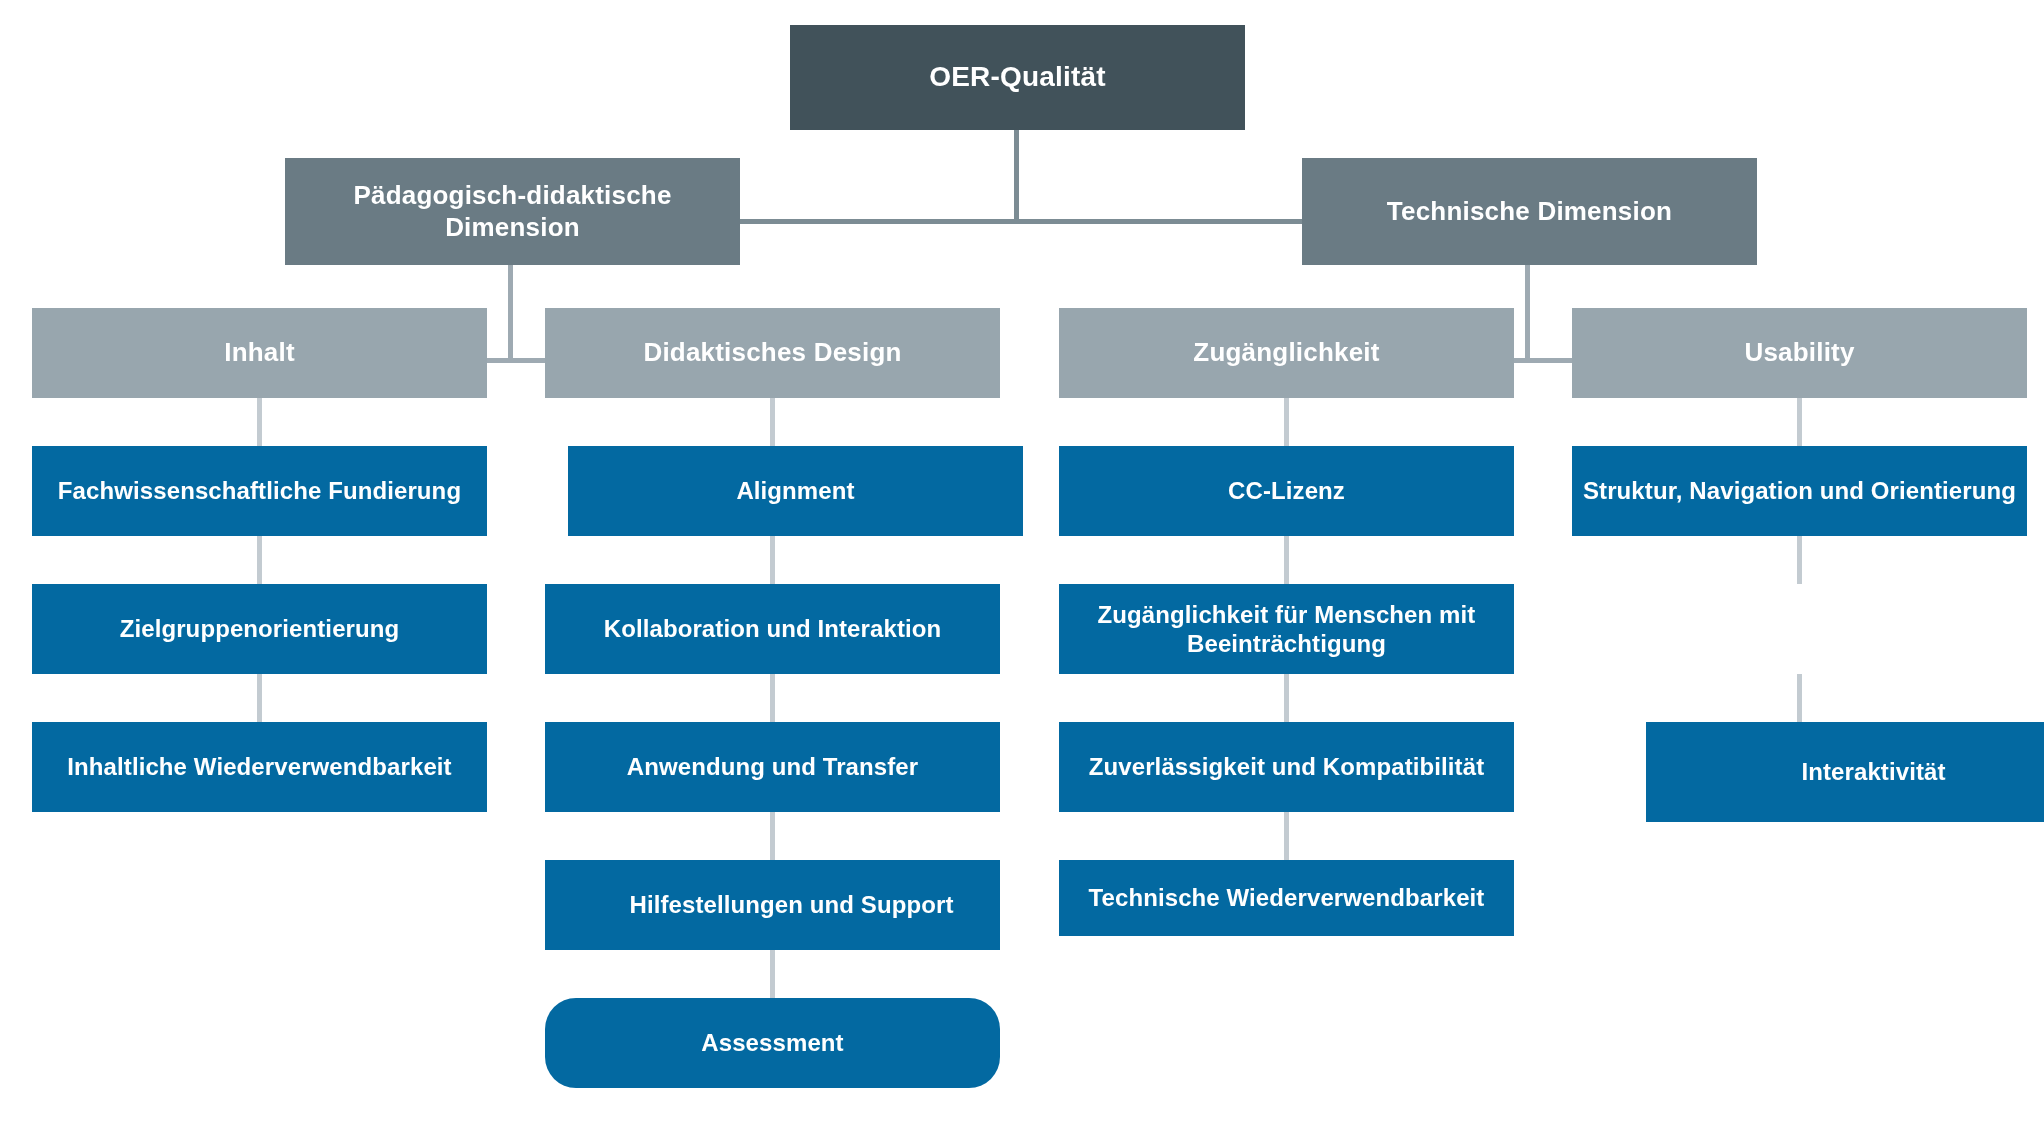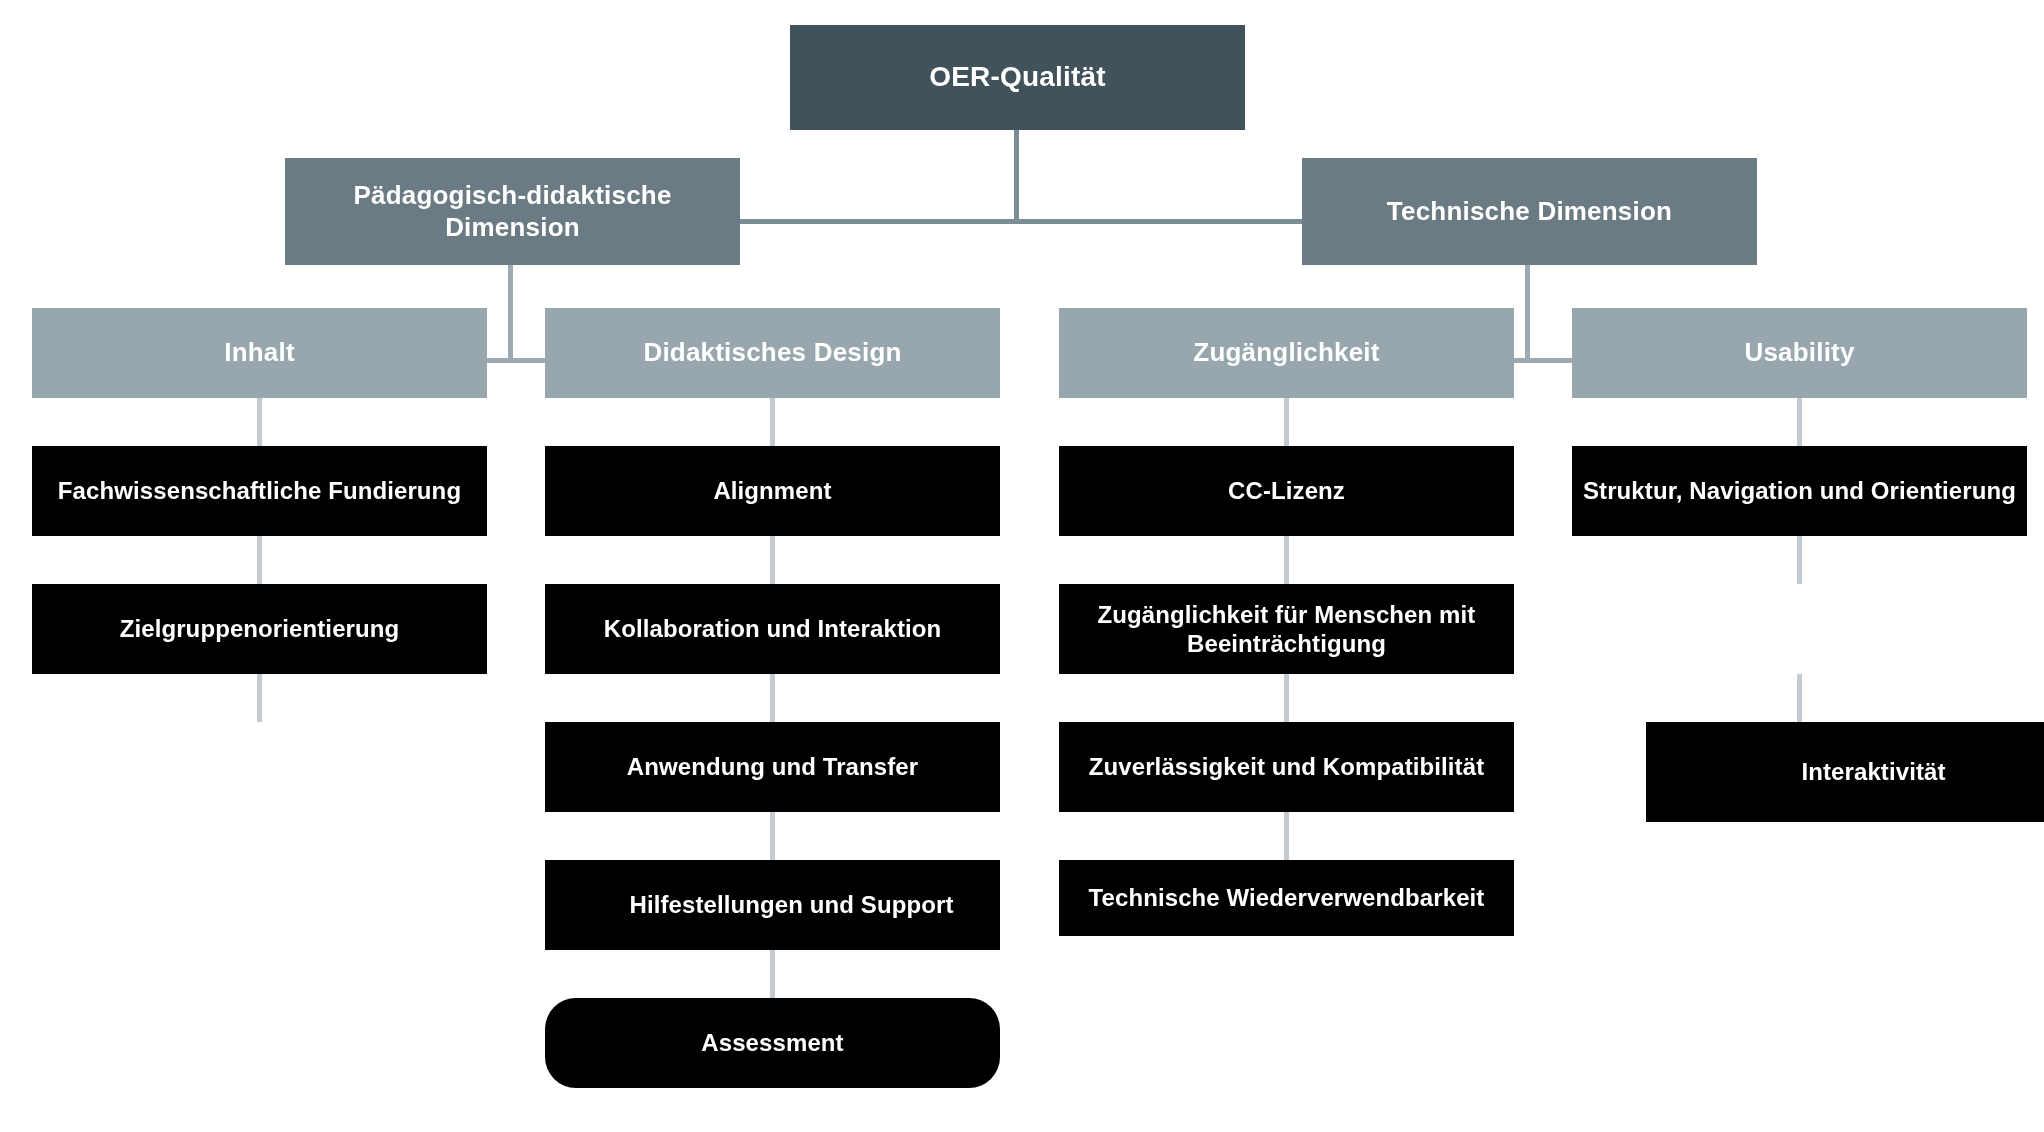--- a/index.html
+++ b/index.html
@@ -26,21 +26,21 @@
     text-align:center;
     color:#ffffff;
     font-weight:bold;
     line-height:1.22;
     box-sizing:border-box;
     padding:4px 10px;
   }
   .lvl1{background:#41525A;font-size:28px;letter-spacing:.2px;text-align:right;}
   .lvl2{background:#6A7B84;font-size:26px;letter-spacing:.2px;}
   .lvl3{background:#98A6AE;font-size:26px;letter-spacing:.2px;}
-  .lvl4{background:#000000;font-size:24px;letter-spacing:.1px;}
+  .lvl4{background:#0369a1;font-size:24px;letter-spacing:.1px;}
 </style>
 </head>
 <body>
 
 <div id="stage">
 
   <div class="line dark" style="left:1014px;top:130px;width:5px;height:92px;"></div>
 
   <div class="line dark" style="left:740px;top:219px;width:562px;height:5px;"></div>
 
@@ -76,22 +76,23 @@
   <div class="node lvl2" style="left:285px;top:158px;width:455px;height:107px;">Pädagogisch-didaktische Dimension</div>
   <div class="node lvl2" style="left:1302px;top:158px;width:455px;height:107px;">Technische Dimension</div>
 
   <div class="node lvl3" style="left:32px;top:308px;width:455px;height:90px;">Inhalt</div>
   <div class="node lvl3" style="left:545px;top:308px;width:455px;height:90px;">Didaktisches Design</div>
   <div class="node lvl3" style="left:1059px;top:308px;width:455px;height:90px;">Zugänglichkeit</div>
   <div class="node lvl3" style="left:1572px;top:308px;width:455px;height:90px;">Usability</div>
 
   <div class="node lvl4" style="left:32px;top:446px;width:455px;height:90px;">Fachwissenschaftliche Fundierung</div>
   <div class="node lvl4" style="left:32px;top:584px;width:455px;height:90px;">Zielgruppenorientierung</div>
+  <div class="node lvl4" style="left:32px;top:722px;width:455px;height:90px;">Inhaltliche Wiederverwendbarkeit</div>
 
-  <div class="node lvl4" style="left:545px;top:446px;width:455px;height:90px;">Alignment</div>
+  <div class="node lvl4" style="left:568px;top:446px;width:455px;height:90px;">Alignment</div>
   <div class="node lvl4" style="left:545px;top:584px;width:455px;height:90px;">Kollaboration und Interaktion</div>
   <div class="node lvl4" style="left:545px;top:722px;width:455px;height:90px;">Anwendung und Transfer</div>
   <div class="node lvl4" style="left:545px;top:860px;width:455px;height:90px;padding-left:48px;">Hilfestellungen und Support</div>
   <div class="node lvl4" style="left:545px;top:998px;width:455px;height:90px;border-radius:31px;">Assessment</div>
 
   <div class="node lvl4" style="left:1059px;top:446px;width:455px;height:90px;">CC-Lizenz</div>
   <div class="node lvl4" style="left:1059px;top:584px;width:455px;height:90px;">Zugänglichkeit für Menschen mit Beeinträchtigung</div>
   <div class="node lvl4" style="left:1059px;top:722px;width:455px;height:90px;">Zuverlässigkeit und Kompatibilität</div>
   <div class="node lvl4" style="left:1059px;top:860px;width:455px;height:76px;">Technische Wiederverwendbarkeit</div>
 

